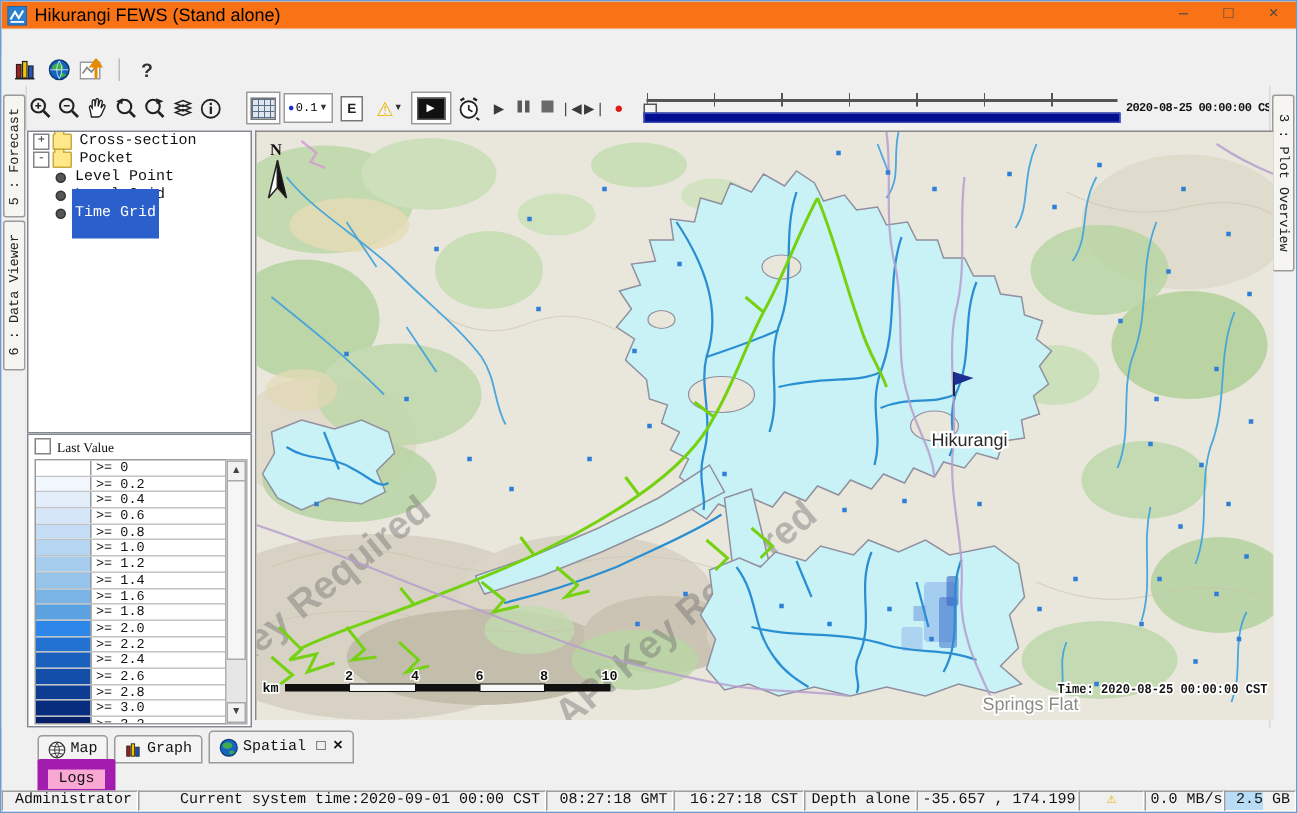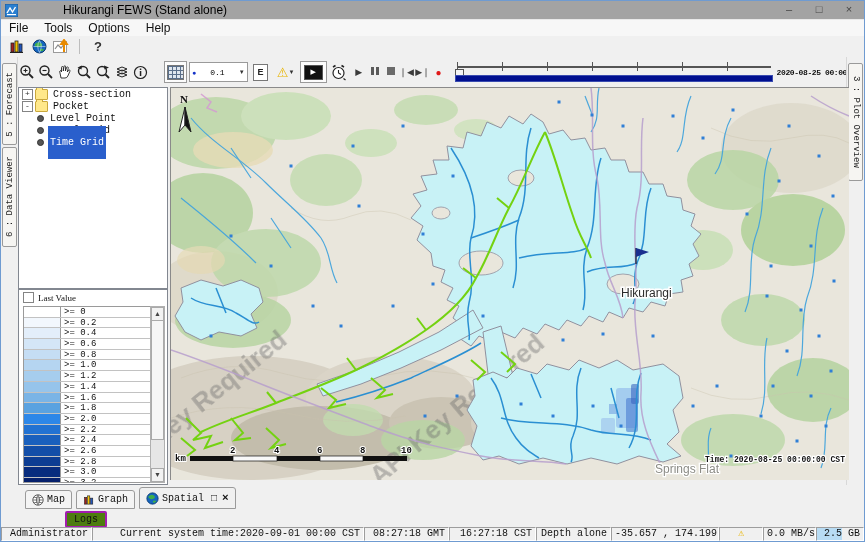--- a/index.html
+++ b/index.html
@@ -1,20 +1,20 @@
 <!DOCTYPE html>
 <html><head>
 <meta charset="utf-8">
 <style>
   html,body{margin:0;padding:0;background:#cfcfcf;font-family:"Liberation Sans",sans-serif;}
   #window{position:relative;width:863px;height:540px;margin:0 auto;border:1px solid #6f9bd1;background:#f0f0f0;overflow:hidden;}
   .mono{font-family:"Liberation Mono","DejaVu Sans Mono",monospace;}
 
   
-  .titlebar{position:absolute;top:0;left:0;right:0;height:18px;background:#a3a3a3;display:flex;align-items:center;border-bottom:1px solid #e8e8e8;gap:40px;}
+  .titlebar{position:absolute;top:0;left:0;right:0;height:18px;background:#f97316;display:flex;align-items:center;border-bottom:1px solid #e8e8e8;}
   .titlebar .appicon{width:13px;height:13px;margin:0 5px 0 4px;flex:0 0 auto;}
   .titlebar .title{font-size:12px;color:#000;}
   .win-controls{margin-left:auto;display:flex;height:18px;}
   .win-btn{width:30px;text-align:center;font-size:11px;line-height:17px;color:#444;cursor:default;}
 
   
   .menubar{position:absolute;top:19px;left:0;right:0;height:16px;background:#f7f7f7;display:flex;align-items:center;font-size:12px;color:#111;}
   .menu-item{padding:0 8px;line-height:16px;}
 
   
@@ -23,21 +23,21 @@
   .tb-sep{width:1px;height:15px;background:#bdbdbd;margin:0 7px;}
   .help-q{font-size:13px;font-weight:bold;color:#333;}
 
   
   .toolbar2{position:absolute;top:56px;left:16px;right:18px;height:30px;display:flex;align-items:center;background:#f0f0f0;}
   .tb2-btn{width:19px;height:20px;display:flex;align-items:center;justify-content:center;flex:0 0 auto;}
   .boxed{border:1px solid #9a9a9a;background:#fcfcfc;}
   .grid-icon{width:15px;height:13px;background:
      repeating-linear-gradient(to right,#5a6f8a 0 1px,transparent 1px 4px),
      repeating-linear-gradient(to bottom,#5a6f8a 0 1px,transparent 1px 4px),#dfe6ee;border:1px solid #777;}
-  .prec-btn{display:flex;align-items:center;gap:14px;border:1px solid #9a9a9a;background:#fff;height:18px;padding:0 2px;margin:0 2px;font-size:8px;}
+  .prec-btn{display:flex;align-items:center;gap:1px;border:1px solid #9a9a9a;background:#fff;height:18px;padding:0 2px;margin:0 2px;font-size:8px;}
   .prec-dot{color:#1432c8;font-size:7px;}
   .caret{font-size:6px;color:#333;}
   .e-icon{width:13px;height:15px;border:1px solid #777;background:#fff;font-size:9px;font-weight:bold;color:#222;display:flex;align-items:center;justify-content:center;}
   .warn-glyph{font-size:13px;color:#e8b400;}
   .movie-icon{width:17px;height:13px;border:1px solid #555;background:#111;color:#fff;font-size:7px;display:flex;align-items:center;justify-content:center;}
   .pb{font-size:9px;color:#3a3a3a;width:16px;text-align:center;flex:0 0 auto;}
   .pb .bars{display:inline-flex;gap:2px;}
   .pb .bars i{width:3px;height:8px;background:#5a5a5a;display:inline-block;}
   .pb .sq{display:inline-block;width:8px;height:8px;background:#6a6a6a;}
   .rec{color:#e01818;font-size:10px;}
@@ -84,21 +84,21 @@
   
   .mapview{position:absolute;top:86px;left:169px;width:678px;height:392px;border-top:1px solid #8a8a8a;border-left:1px solid #8a8a8a;overflow:hidden;background:#e9e6dc;}
 
   
   .bottombar{position:absolute;top:487px;left:16px;right:0;height:21px;display:flex;align-items:flex-end;gap:4px;padding-left:8px;background:#f0f0f0;}
   .btab{display:flex;align-items:center;gap:3px;height:17px;border:1px solid #9a9a9a;border-radius:3px 3px 0 0;background:#f4f4f4;padding:0 6px;font-size:10px;color:#111;}
   .btab.active{height:20px;background:#f0f0f0;}
   .btab .mini-restore{font-size:10px;color:#111;margin-left:4px;}
   .btab .mini-close{font-size:11px;font-weight:bold;color:#111;margin-left:2px;}
   .logsrow{position:absolute;top:509px;left:16px;height:18px;display:flex;align-items:center;padding-left:8px;}
-  .logs-btn{border:2px solid #a21caf;border-radius:2px;background:#4d7c0f;font-size:10px;padding:1px 7px;color:#111;margin-left:40px;}
+  .logs-btn{border:7px solid #a21caf;border-radius:2px;background:#f9a8d4;font-size:10px;padding:1px 7px;color:#111;}
 
   .statusbar{position:absolute;left:0;right:0;bottom:0;height:14px;display:flex;background:#f0f0f0;font-size:10px;}
   .status-cell{box-sizing:border-box;border:1px solid;border-color:#9d9d9d #ffffff #ffffff #9d9d9d;padding:0 3px;line-height:12px;white-space:nowrap;overflow:hidden;color:#111;text-align:right;}
   .status-warn{display:flex;align-items:center;justify-content:center;}
   .status-warn .w{font-size:10px;color:#e8b400;line-height:10px;}
   .status-mem{background:linear-gradient(to right,#b8dcf4 0 55%,#f0f0f0 55%);}
 </style>
 </head>
 <body>
 
@@ -111,26 +111,20 @@
       <rect x="2" y="10" width="9" height="1.2" fill="#fff"></rect>
     </svg>
     <span class="title">Hikurangi FEWS  (Stand alone)</span>
     <div class="win-controls">
       <span class="win-btn">–</span>
       <span class="win-btn">□</span>
       <span class="win-btn">×</span>
     </div>
   </div>
 
-  <div class="menubar">
-    <span class="menu-item">File</span>
-    <span class="menu-item">Tools</span>
-    <span class="menu-item">Options</span>
-    <span class="menu-item">Help</span>
-  </div>
 
   <div class="toolbar1">
     <span class="tb1-btn">
       <svg width="16" height="15" viewBox="0 0 16 15">
         <rect x="2" y="4" width="3" height="9" fill="#a02020" stroke="#222" stroke-width="0.8"></rect>
         <rect x="6" y="2" width="3" height="11" fill="#f4c400" stroke="#222" stroke-width="0.8"></rect>
         <rect x="10" y="5" width="3" height="8" fill="#2255bb" stroke="#222" stroke-width="0.8"></rect>
         <rect x="1" y="13" width="13" height="1" fill="#222"></rect>
       </svg>
     </span>

